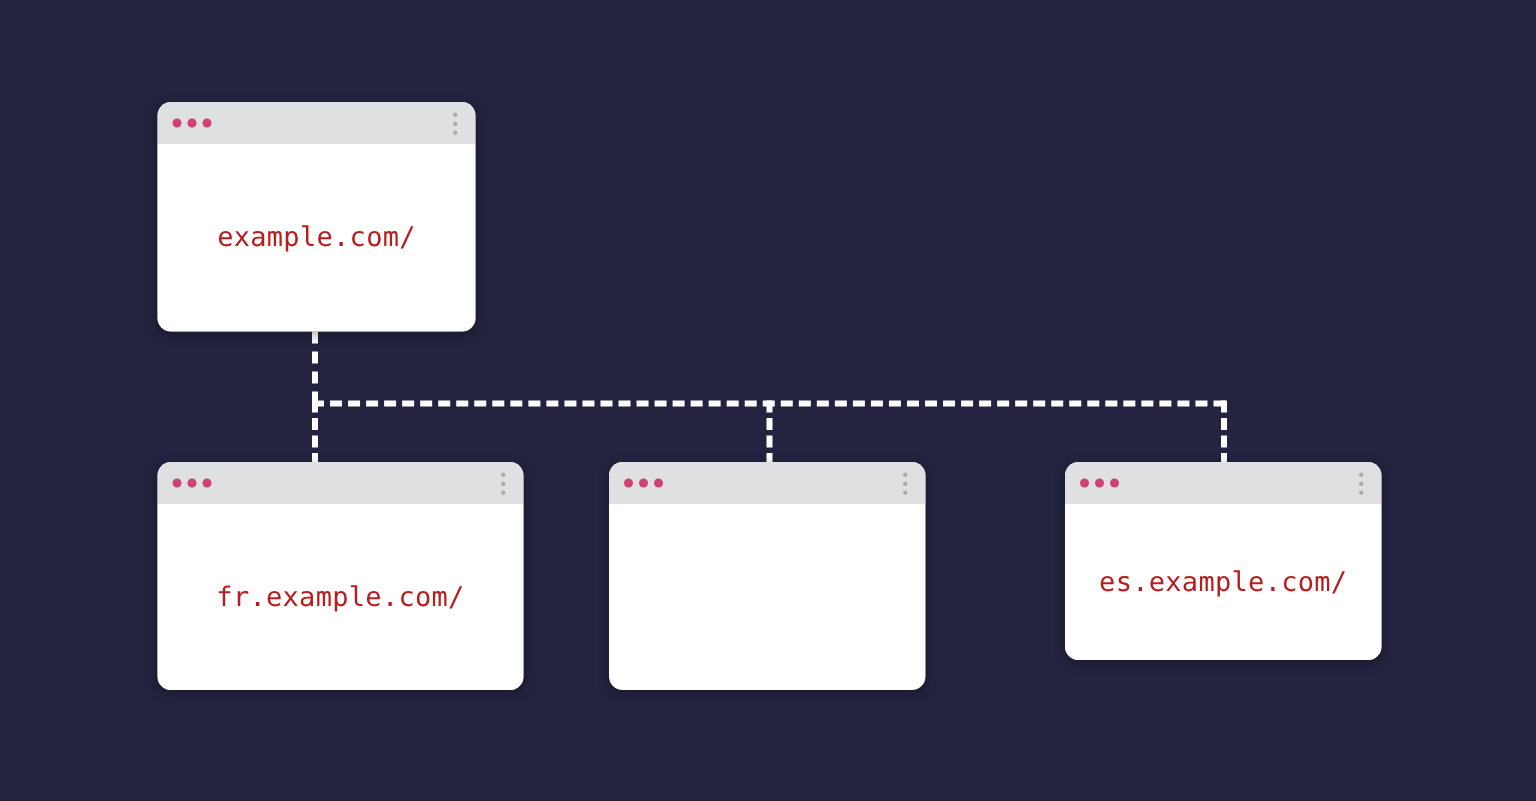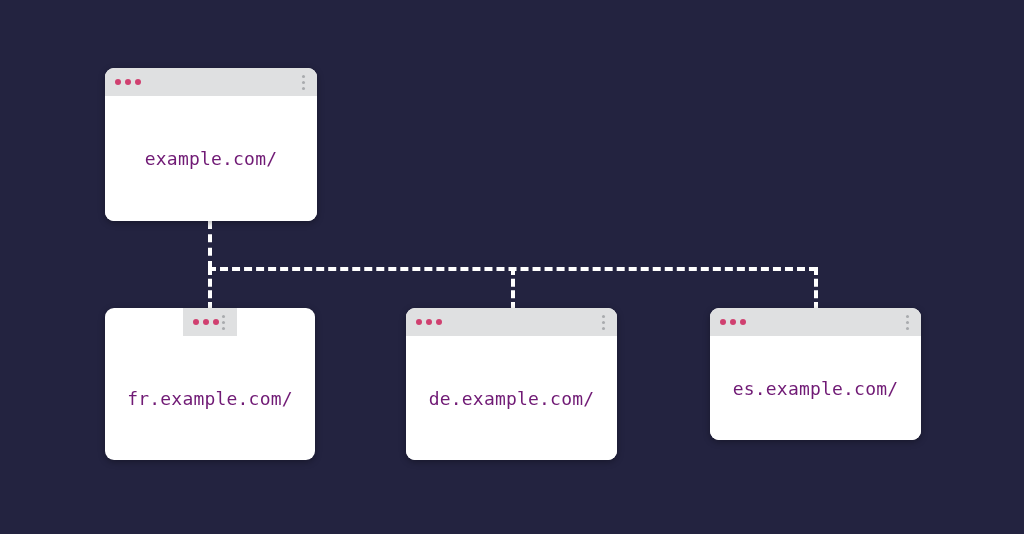--- a/index.html
+++ b/index.html
@@ -83,21 +83,21 @@
   }
   .wbody {
     flex: 1 1 auto;
     display: flex;
     align-items: center;
     justify-content: center;
     background: #ffffff;
   }
   .url {
     font-family: "DejaVu Sans Mono", monospace;
-    color: #701a75;
+    color: #b91c1c;
     letter-spacing: 0.2px;
     white-space: nowrap;
   }
   .url-root { font-size: 18px; }
   .url-child { font-size: 18px; }
 </style>
 </head>
 <body>
 
 <div id="canvas">
@@ -123,21 +123,21 @@
         <i></i>
           <i></i>
           <i></i>
       </span>
     </div>
     <div class="wbody">
       <span class="url url-root">example.com/</span>
     </div>
   </div>
 
-  <div class="window" style="left:105px; top:308px; width:210px; height:152px;align-items:center;">
+  <div class="window" style="left:105px; top:308px; width:244px; height:152px;">
     <div class="titlebar">
       <span class="dots">
         <i></i>
           <i></i>
           <i></i>
       </span>
       <span class="kebab">
         <i></i>
           <i></i>
           <i></i>
@@ -154,23 +154,20 @@
         <i></i>
           <i></i>
           <i></i>
       </span>
       <span class="kebab">
         <i></i>
           <i></i>
           <i></i>
       </span>
     </div>
-    <div class="wbody">
-      <span class="url url-child">de.example.com/</span>
-    </div>
   </div>
 
   <div class="window" style="left:710px; top:308px; width:211px; height:132px;">
     <div class="titlebar">
       <span class="dots">
         <i></i>
           <i></i>
           <i></i>
       </span>
       <span class="kebab">

